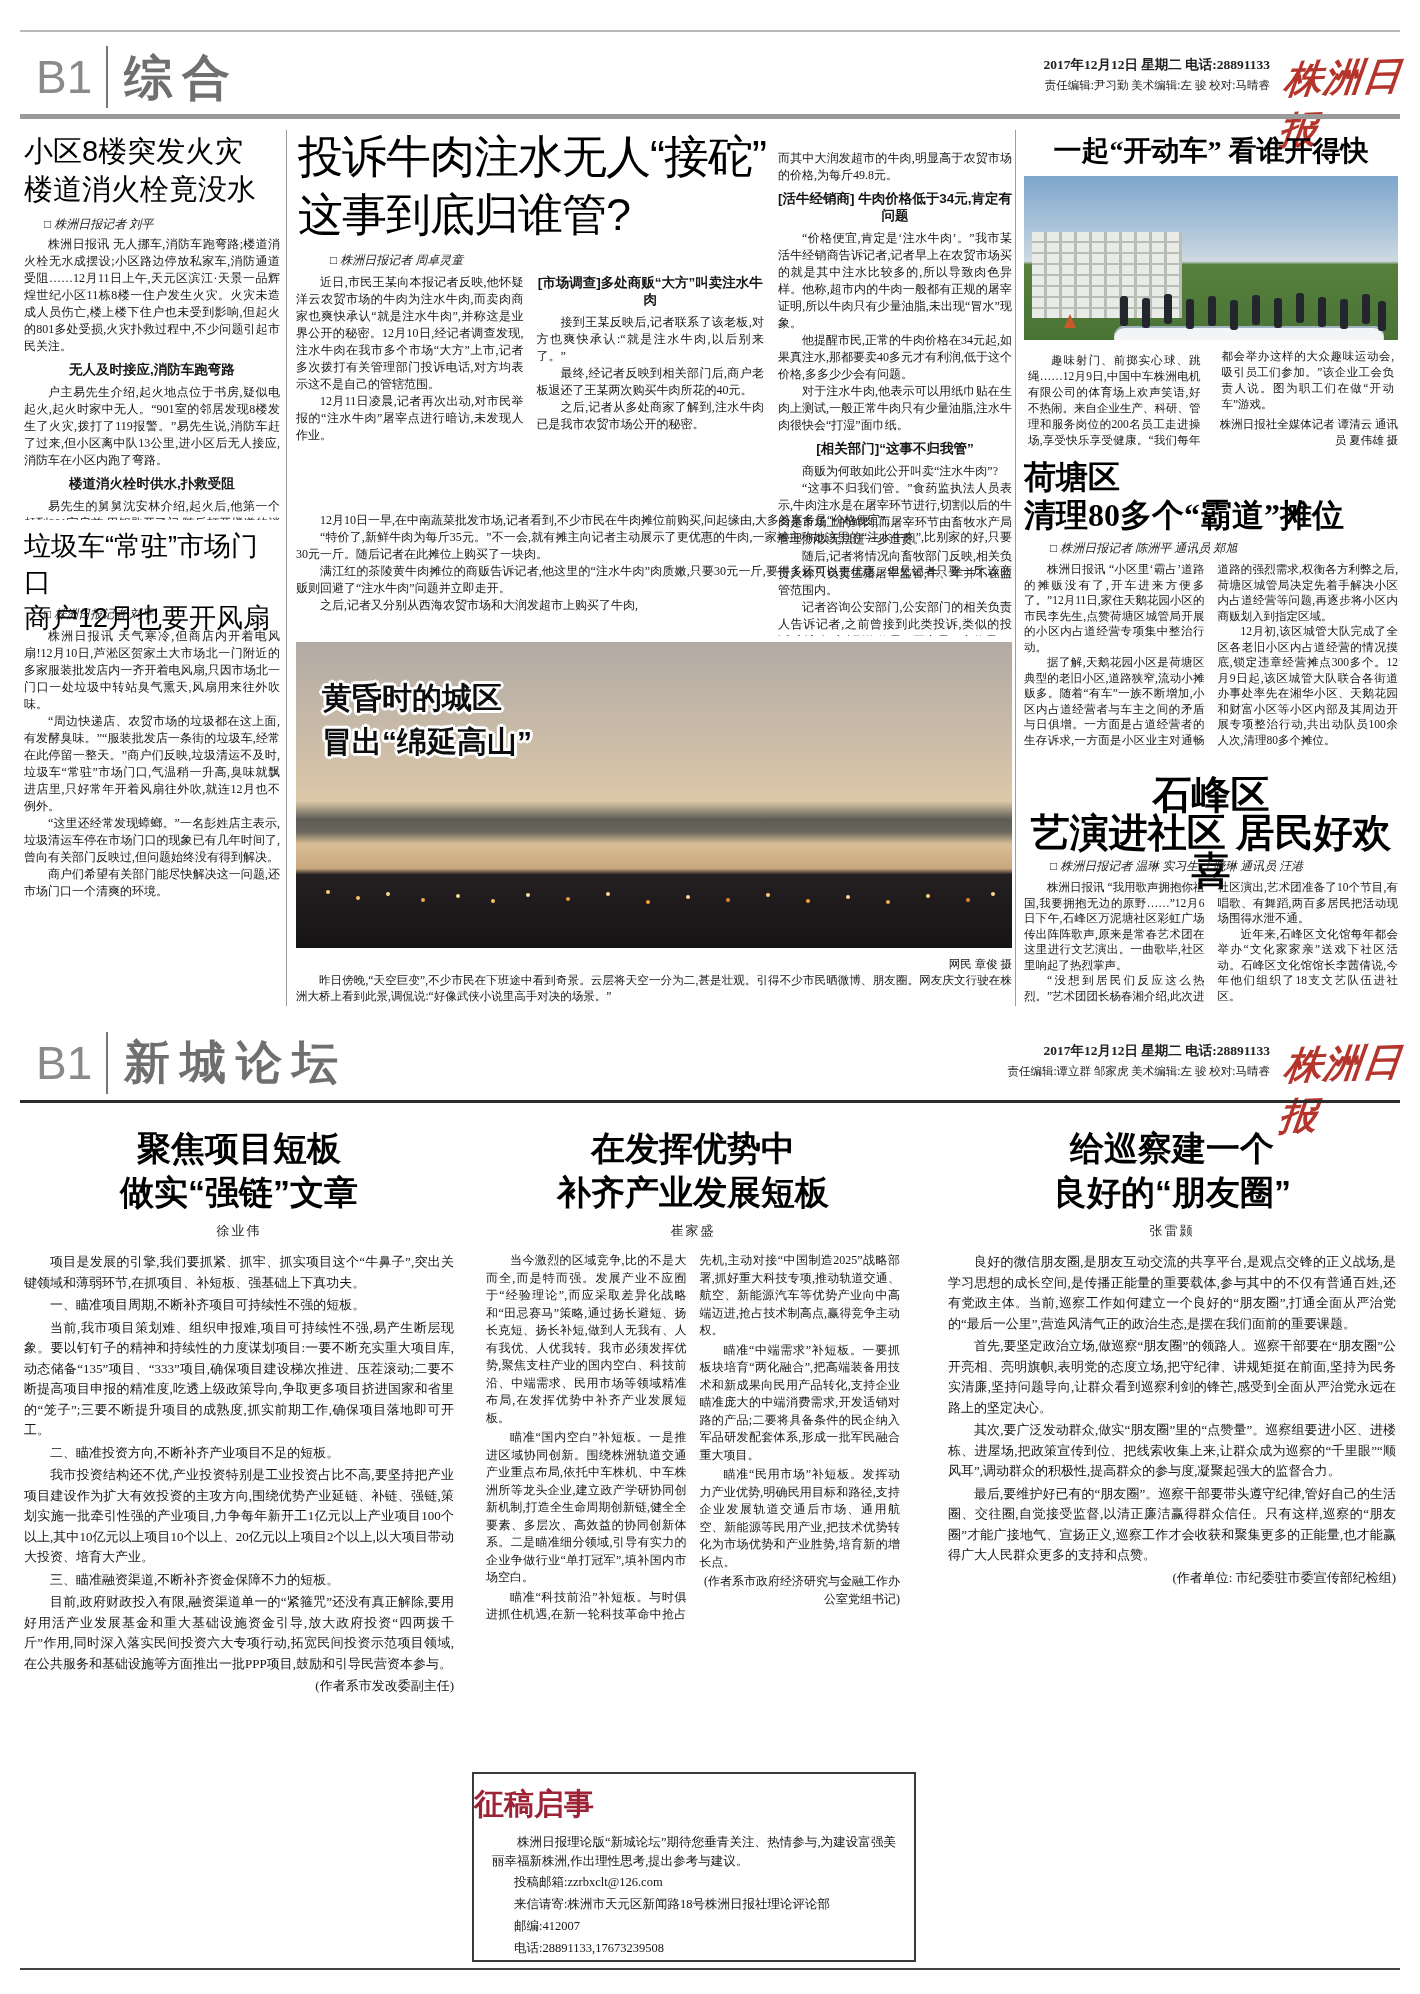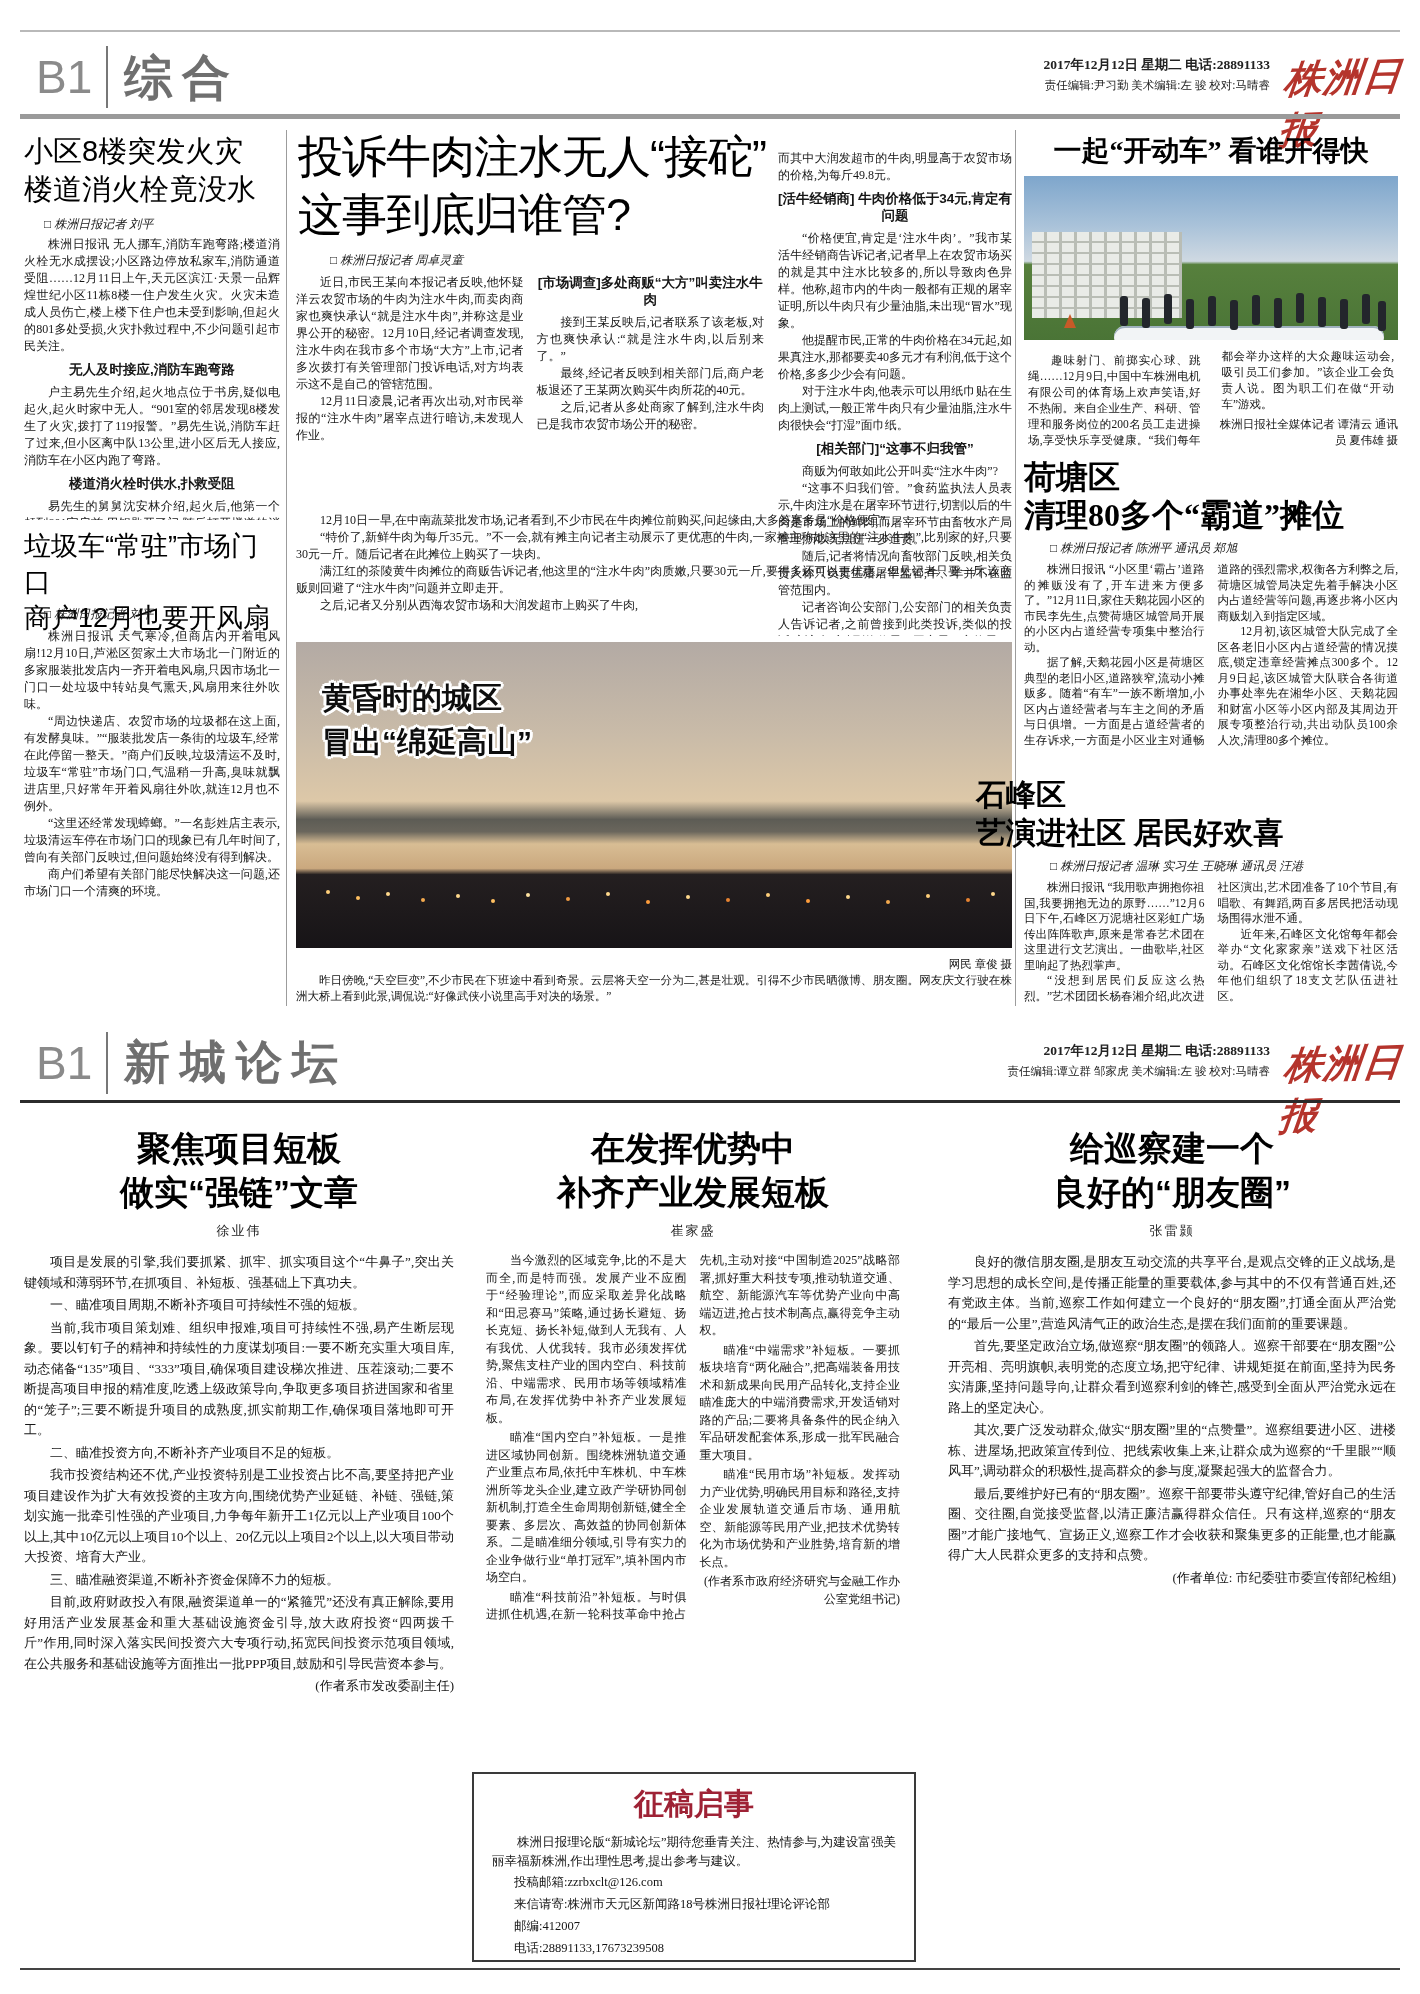--- a/index.html
+++ b/index.html
@@ -25,21 +25,21 @@
   .cols2{column-count:2;column-gap:13px;}
   .attr{text-align:right;text-indent:0 !important;}
   .photo{overflow:hidden;}
   .caption{font-size:11.5px;line-height:16px;text-align:justify;color:#161616;}
   .essay-title{font-family:"Liberation Sans",sans-serif;font-weight:900;color:#000;
       text-align:center;font-size:34px;line-height:44px;}
   .essay-author{text-align:center;font-size:13px;letter-spacing:2px;color:#222;}
   .essay-body{font-size:13px;line-height:20.5px;text-align:justify;color:#161616;overflow:hidden;}
   .essay-body p{margin:0 0 2px 0;text-indent:2em;}
   .notice-box{border:2px solid #3a3a3a;background:#fff;}
-  .notice-title{text-align:center;font-family:"Liberation Serif",serif;font-weight:900;font-size:30px;}
+  .notice-title{text-align:left;font-family:"Liberation Serif",serif;font-weight:900;font-size:30px;}
   .notice-body{font-size:12.5px;line-height:19px;text-align:justify;}
   .notice-lines{font-size:12.5px;line-height:22px;}
   
   .train-photo{background:linear-gradient(180deg,#7ea6cc 0%,#a9c2d9 30%,#cfd9e2 52%,#57803d 54%,#4a7436 100%);}
   .train-bldg{position:absolute;left:8px;top:56px;width:150px;height:86px;background:#e9ebe7;
      background-image:repeating-linear-gradient(90deg,transparent 0 12px,#b9bdb5 12px 15px),
                       repeating-linear-gradient(0deg,transparent 0 9px,#b9bdb5 9px 11px);}
   .train-tube{position:absolute;left:90px;top:150px;width:270px;height:22px;background:#f2f4f6;
      border-radius:12px;box-shadow:0 2px 0 #9fb0be inset;}
   .train-people{position:absolute;left:96px;top:120px;width:8px;height:30px;background:#23262c;border-radius:3px;
@@ -165,21 +165,21 @@
     <div>荷塘区</div>
     <div>清理80多个“霸道”摊位</div>
   </div>
   <div class="abs byline" style="left:1050px;top:540px;width:340px;">□ 株洲日报记者 陈洲平 通讯员 郑旭</div>
   <div class="abs body-txt cols2" style="left:1024px;top:562px;width:374px;height:210px;font-size:11.5px;line-height:15.5px;">
     <p>株洲日报讯 “小区里‘霸占’道路的摊贩没有了,开车进来方便多了。”12月11日,家住天鹅花园小区的市民李先生,点赞荷塘区城管局开展的小区内占道经营专项集中整治行动。</p>
     <p>据了解,天鹅花园小区是荷塘区典型的老旧小区,道路狭窄,流动小摊贩多。随着“有车”一族不断增加,小区内占道经营者与车主之间的矛盾与日俱增。一方面是占道经营者的生存诉求,一方面是小区业主对通畅道路的强烈需求,权衡各方利弊之后,荷塘区城管局决定先着手解决小区内占道经营等问题,再逐步将小区内商贩划入到指定区域。</p>
     <p>12月初,该区城管大队完成了全区各老旧小区内占道经营的情况摸底,锁定违章经营摊点300多个。12月9日起,该区城管大队联合各街道办事处率先在湘华小区、天鹅花园和财富小区等小区内部及其周边开展专项整治行动,共出动队员100余人次,清理80多个摊位。</p>
   </div>
 
-  <div class="abs hl-serif" style="left:976px;top:776px;width:374px;font-size:30px;line-height:38px;">
+  <div class="abs hl-serif" style="left:1024px;top:776px;width:374px;font-size:39px;line-height:38px;text-align:center;">
     <div>石峰区</div>
     <div>艺演进社区  居民好欢喜</div>
   </div>
   <div class="abs byline" style="left:1050px;top:858px;width:340px;">□ 株洲日报记者 温琳 实习生 王晓琳 通讯员 汪港</div>
   <div class="abs body-txt cols2" style="left:1024px;top:880px;width:374px;height:124px;font-size:11.5px;line-height:15.5px;">
     <p>株洲日报讯 “我用歌声拥抱你祖国,我要拥抱无边的原野……”12月6日下午,石峰区万泥塘社区彩虹广场传出阵阵歌声,原来是常春艺术团在这里进行文艺演出。一曲歌毕,社区里响起了热烈掌声。</p>
     <p>“没想到居民们反应这么热烈。”艺术团团长杨春湘介绍,此次进社区演出,艺术团准备了10个节目,有唱歌、有舞蹈,两百多居民把活动现场围得水泄不通。</p>
     <p>近年来,石峰区文化馆每年都会举办“文化家家亲”送戏下社区活动。石峰区文化馆馆长李茜倩说,今年他们组织了18支文艺队伍进社区。</p>
   </div>
 

